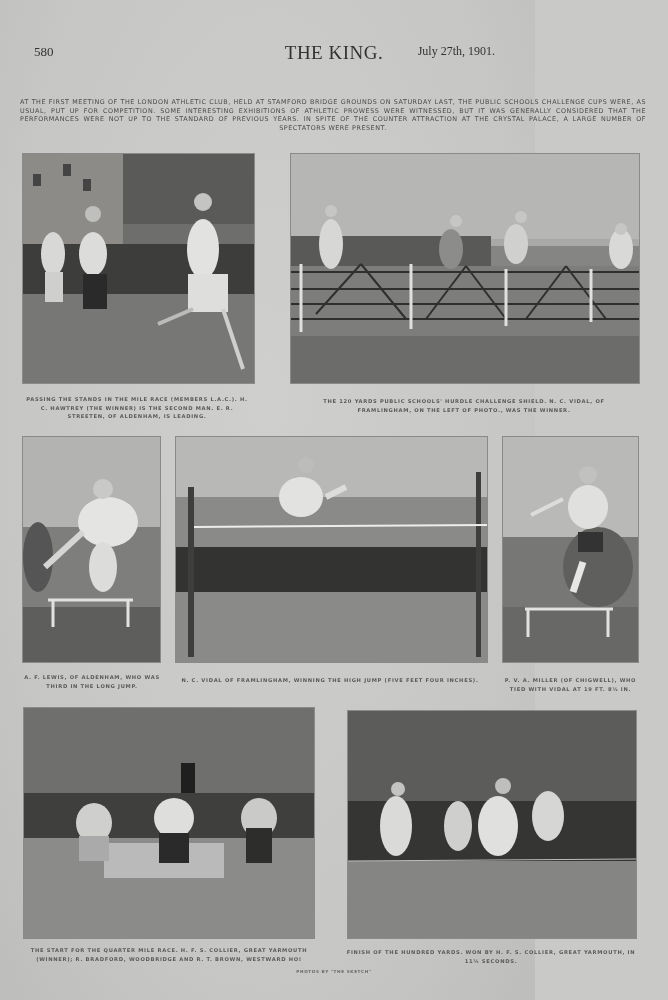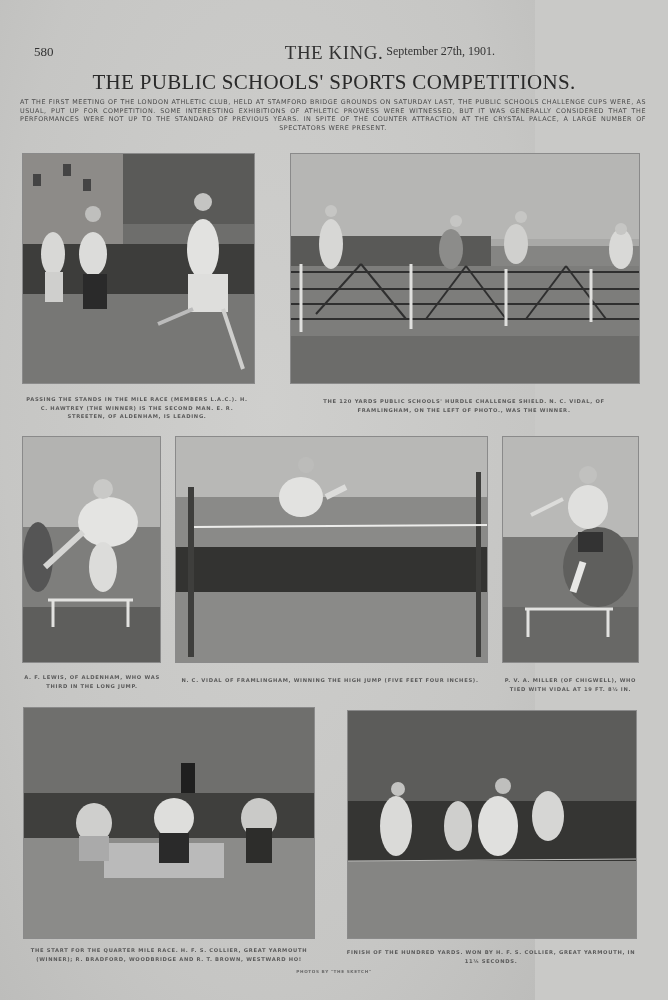--- a/index.html
+++ b/index.html
@@ -44,23 +44,22 @@
     font-weight: bold; color: #6a6a6a;
   }
 </style>
 </head>
 <body>
 
 <div class="page">
 
   <div class="folio left">580</div>
   <div class="folio center">THE KING.</div>
-  <div class="folio right">September 27th, 1901.</div>
-
-  <div class="title">THE PUBLIC SCHOOLS' SPORTS COMPETITIONS.</div>
+  <div class="folio right">July 27th, 1901.</div>
+
   <div class="intro">AT THE FIRST MEETING OF THE LONDON ATHLETIC CLUB, HELD AT STAMFORD BRIDGE GROUNDS ON SATURDAY LAST, THE PUBLIC SCHOOLS CHALLENGE CUPS WERE, AS USUAL, PUT UP FOR COMPETITION. SOME INTERESTING EXHIBITIONS OF ATHLETIC PROWESS WERE WITNESSED, BUT IT WAS GENERALLY CONSIDERED THAT THE PERFORMANCES WERE NOT UP TO THE STANDARD OF PREVIOUS YEARS. IN SPITE OF THE COUNTER ATTRACTION AT THE CRYSTAL PALACE, A LARGE NUMBER OF SPECTATORS WERE PRESENT.</div>
 
   <div class="photo" style="left:22px; top:153px; width:231px; height:229px;">
     <svg viewBox="0 0 231 229" preserveAspectRatio="none">
       <rect width="231" height="229" fill="#6e6e6c"></rect>
       <rect x="0" y="0" width="100" height="90" fill="#8d8b88"></rect>
       <rect x="10" y="20" width="8" height="12" fill="#444"></rect>
         <rect x="40" y="10" width="8" height="12" fill="#444"></rect>
         <rect x="60" y="25" width="8" height="12" fill="#444"></rect>
       <rect x="100" y="0" width="131" height="70" fill="#5a5a58"></rect>

